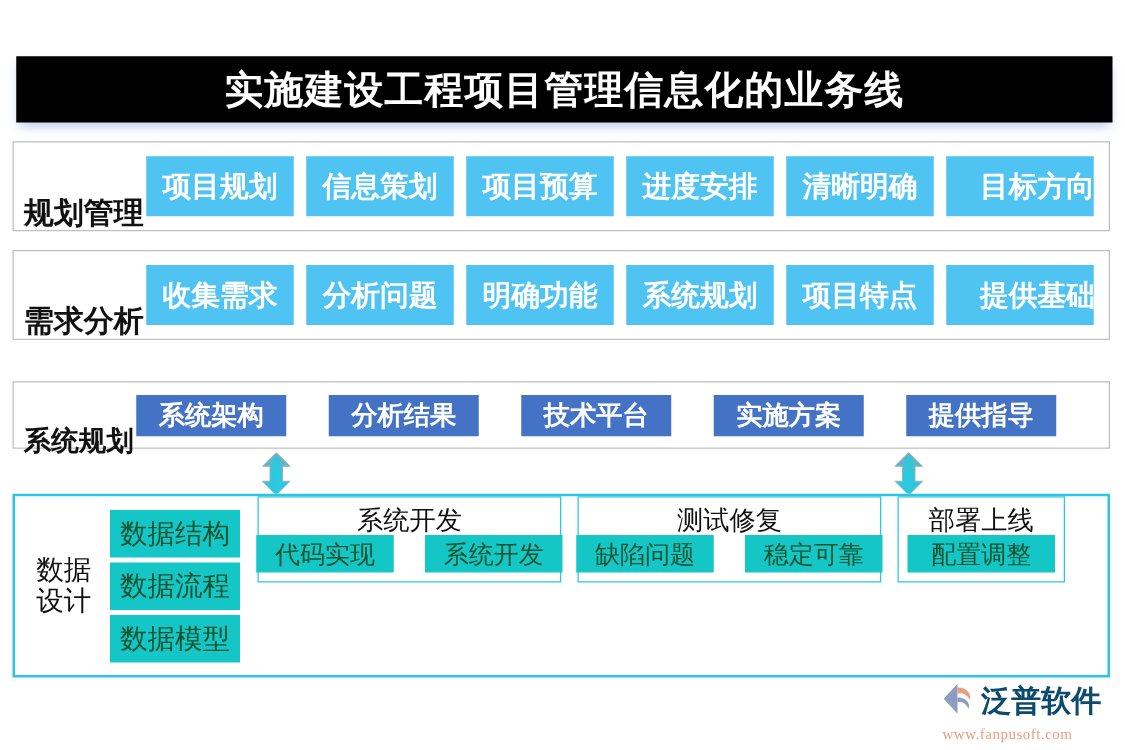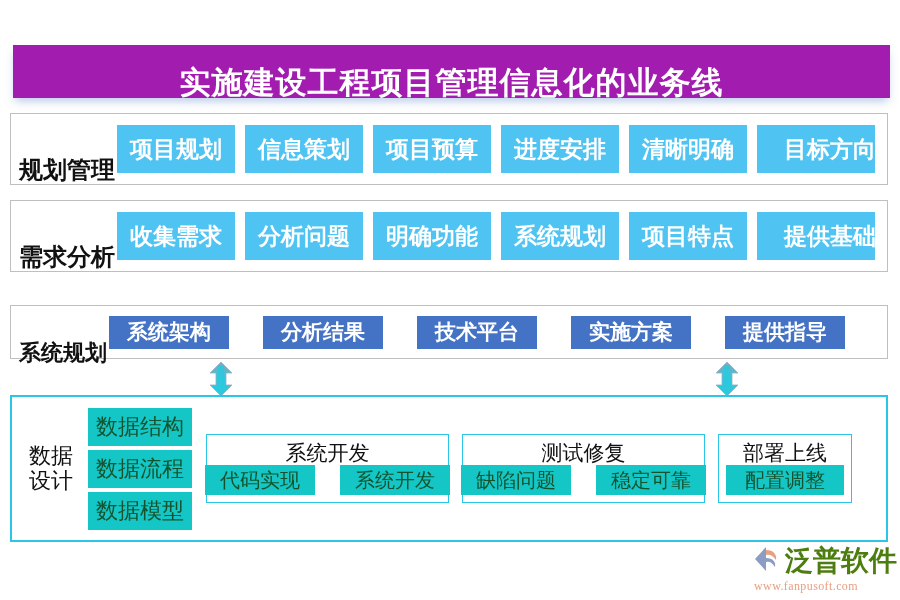--- a/index.html
+++ b/index.html
@@ -23,24 +23,24 @@
     background: #ffffff;
   }
 
   
   .title-banner {
     position: absolute;
     left: 13px;
     top: 45px;
     width: 877px;
     height: 53px;
-    background: #a21caf;
+    background: #000000;
     box-shadow: 0 5px 9px -2px rgba(68, 114, 196, 0.38);
     display: flex;
-    align-items: flex-end;
+    align-items: center;
     justify-content: center;
   }
   .title-text {
     color: #ffffff;
     font-size: 31px;
     font-weight: bold;
     letter-spacing: 1px;
     line-height: 1;
     white-space: nowrap;
     font-family: "Liberation Serif", "DejaVu Serif", serif;
@@ -166,21 +166,20 @@
     align-items: center;
     justify-content: center;
     white-space: nowrap;
     box-sizing: border-box;
     font-family: "Liberation Serif", "DejaVu Serif", serif;
   }
 
   .subpanels {
     flex: 1 1 auto;
     display: flex;
-    align-items: center;
     justify-content: flex-start;
     gap: 13px;
     padding-left: 14px;
     padding-right: 10px;
   }
   .subpanel {
     border: 1px solid #29C6E8;
     box-sizing: border-box;
     background: #ffffff;
     height: 69px;
@@ -219,23 +218,23 @@
     display: flex;
     flex-direction: column;
     align-items: flex-start;
   }
   .logo-top {
     display: flex;
     align-items: center;
     gap: 3px;
   }
   .logo-name {
-    font-size: 28px;
-    font-weight: bold;
-    color: #4d7c0f;
+    font-size: 24px;
+    font-weight: bold;
+    color: #0c4a6e;
     letter-spacing: 0px;
     line-height: 1;
     font-family: "Liberation Serif", "DejaVu Serif", serif;
   }
   .logo-url {
     font-size: 12px;
     color: #E8A080;
     letter-spacing: 0.4px;
     margin-top: 3px;
     margin-left: 2px;

